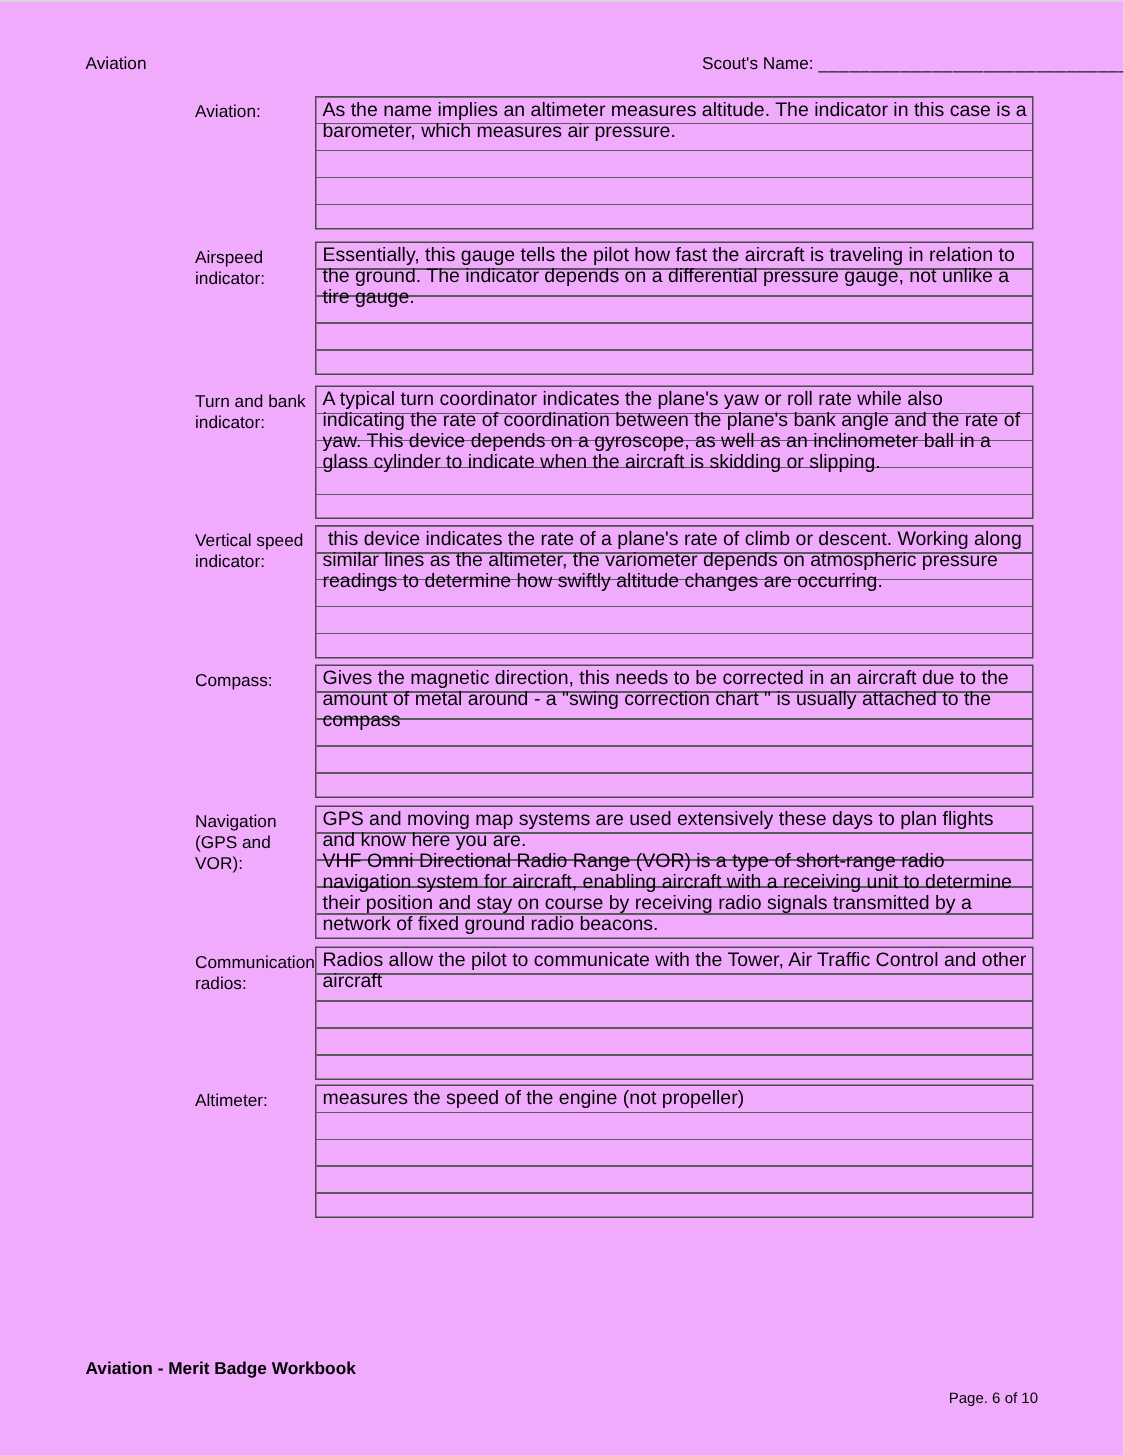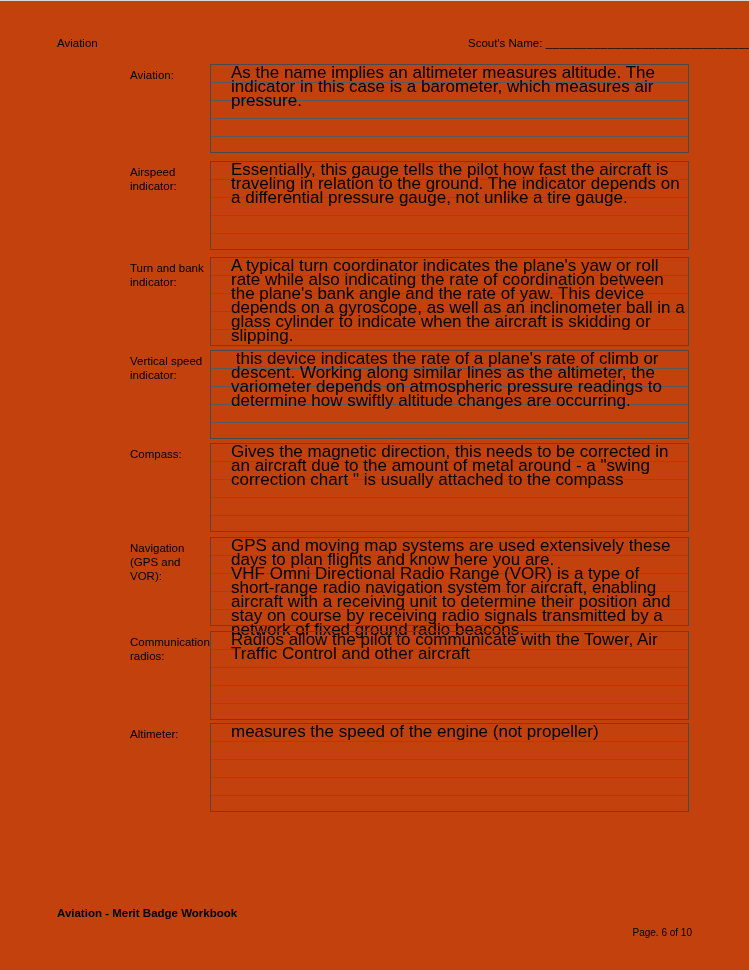--- a/index.html
+++ b/index.html
@@ -1,19 +1,19 @@
 <!DOCTYPE html>
 <html><head>
 <meta charset="utf-8">
 <style>
   html,body{margin:0;padding:0;background:#ffffff;}
   .page{
     position:relative;
     width:749px;height:970px;
-    background:#c2410c;
+    background:#f0abfc;
     font-family:"Liberation Sans", sans-serif;
     color:#000000;
     overflow:hidden;
     border-top:1px solid #d9d9d9;
     border-right:1px solid #d9d9d9;
   }
   .hdr-left{position:absolute;left:57px;top:36px;font-size:11.5px;}
   .hdr-right{position:absolute;left:468px;top:36px;font-size:11.5px;white-space:nowrap;}
   .hdr-right .uline{letter-spacing:0.5px;}
   .label{
@@ -21,22 +21,22 @@
     font-size:11.5px;line-height:14px;
     white-space:pre-line;
   }
   .box{
     position:absolute;left:210px;width:479px;height:89px;
     border:1px solid #4a4a4a;
     background-image:repeating-linear-gradient(to bottom, transparent 0 17px, #5a5a5a 17px 18px);
     box-sizing:border-box;
   }
   .box .txt{
-    position:absolute;top:1px;left:20px;right:3px;
-    font-size:17px;line-height:14px;
+    position:absolute;top:1px;left:4px;right:3px;
+    font-size:13px;line-height:14px;
     white-space:pre-wrap;
   }
   .ftr-left{position:absolute;left:57px;top:906px;font-size:11.5px;font-weight:bold;}
   .ftr-right{position:absolute;right:57px;top:926px;font-size:10px;padding-left:40px;}
 </style>
 </head>
 <body>
 
 <div class="page">
 

